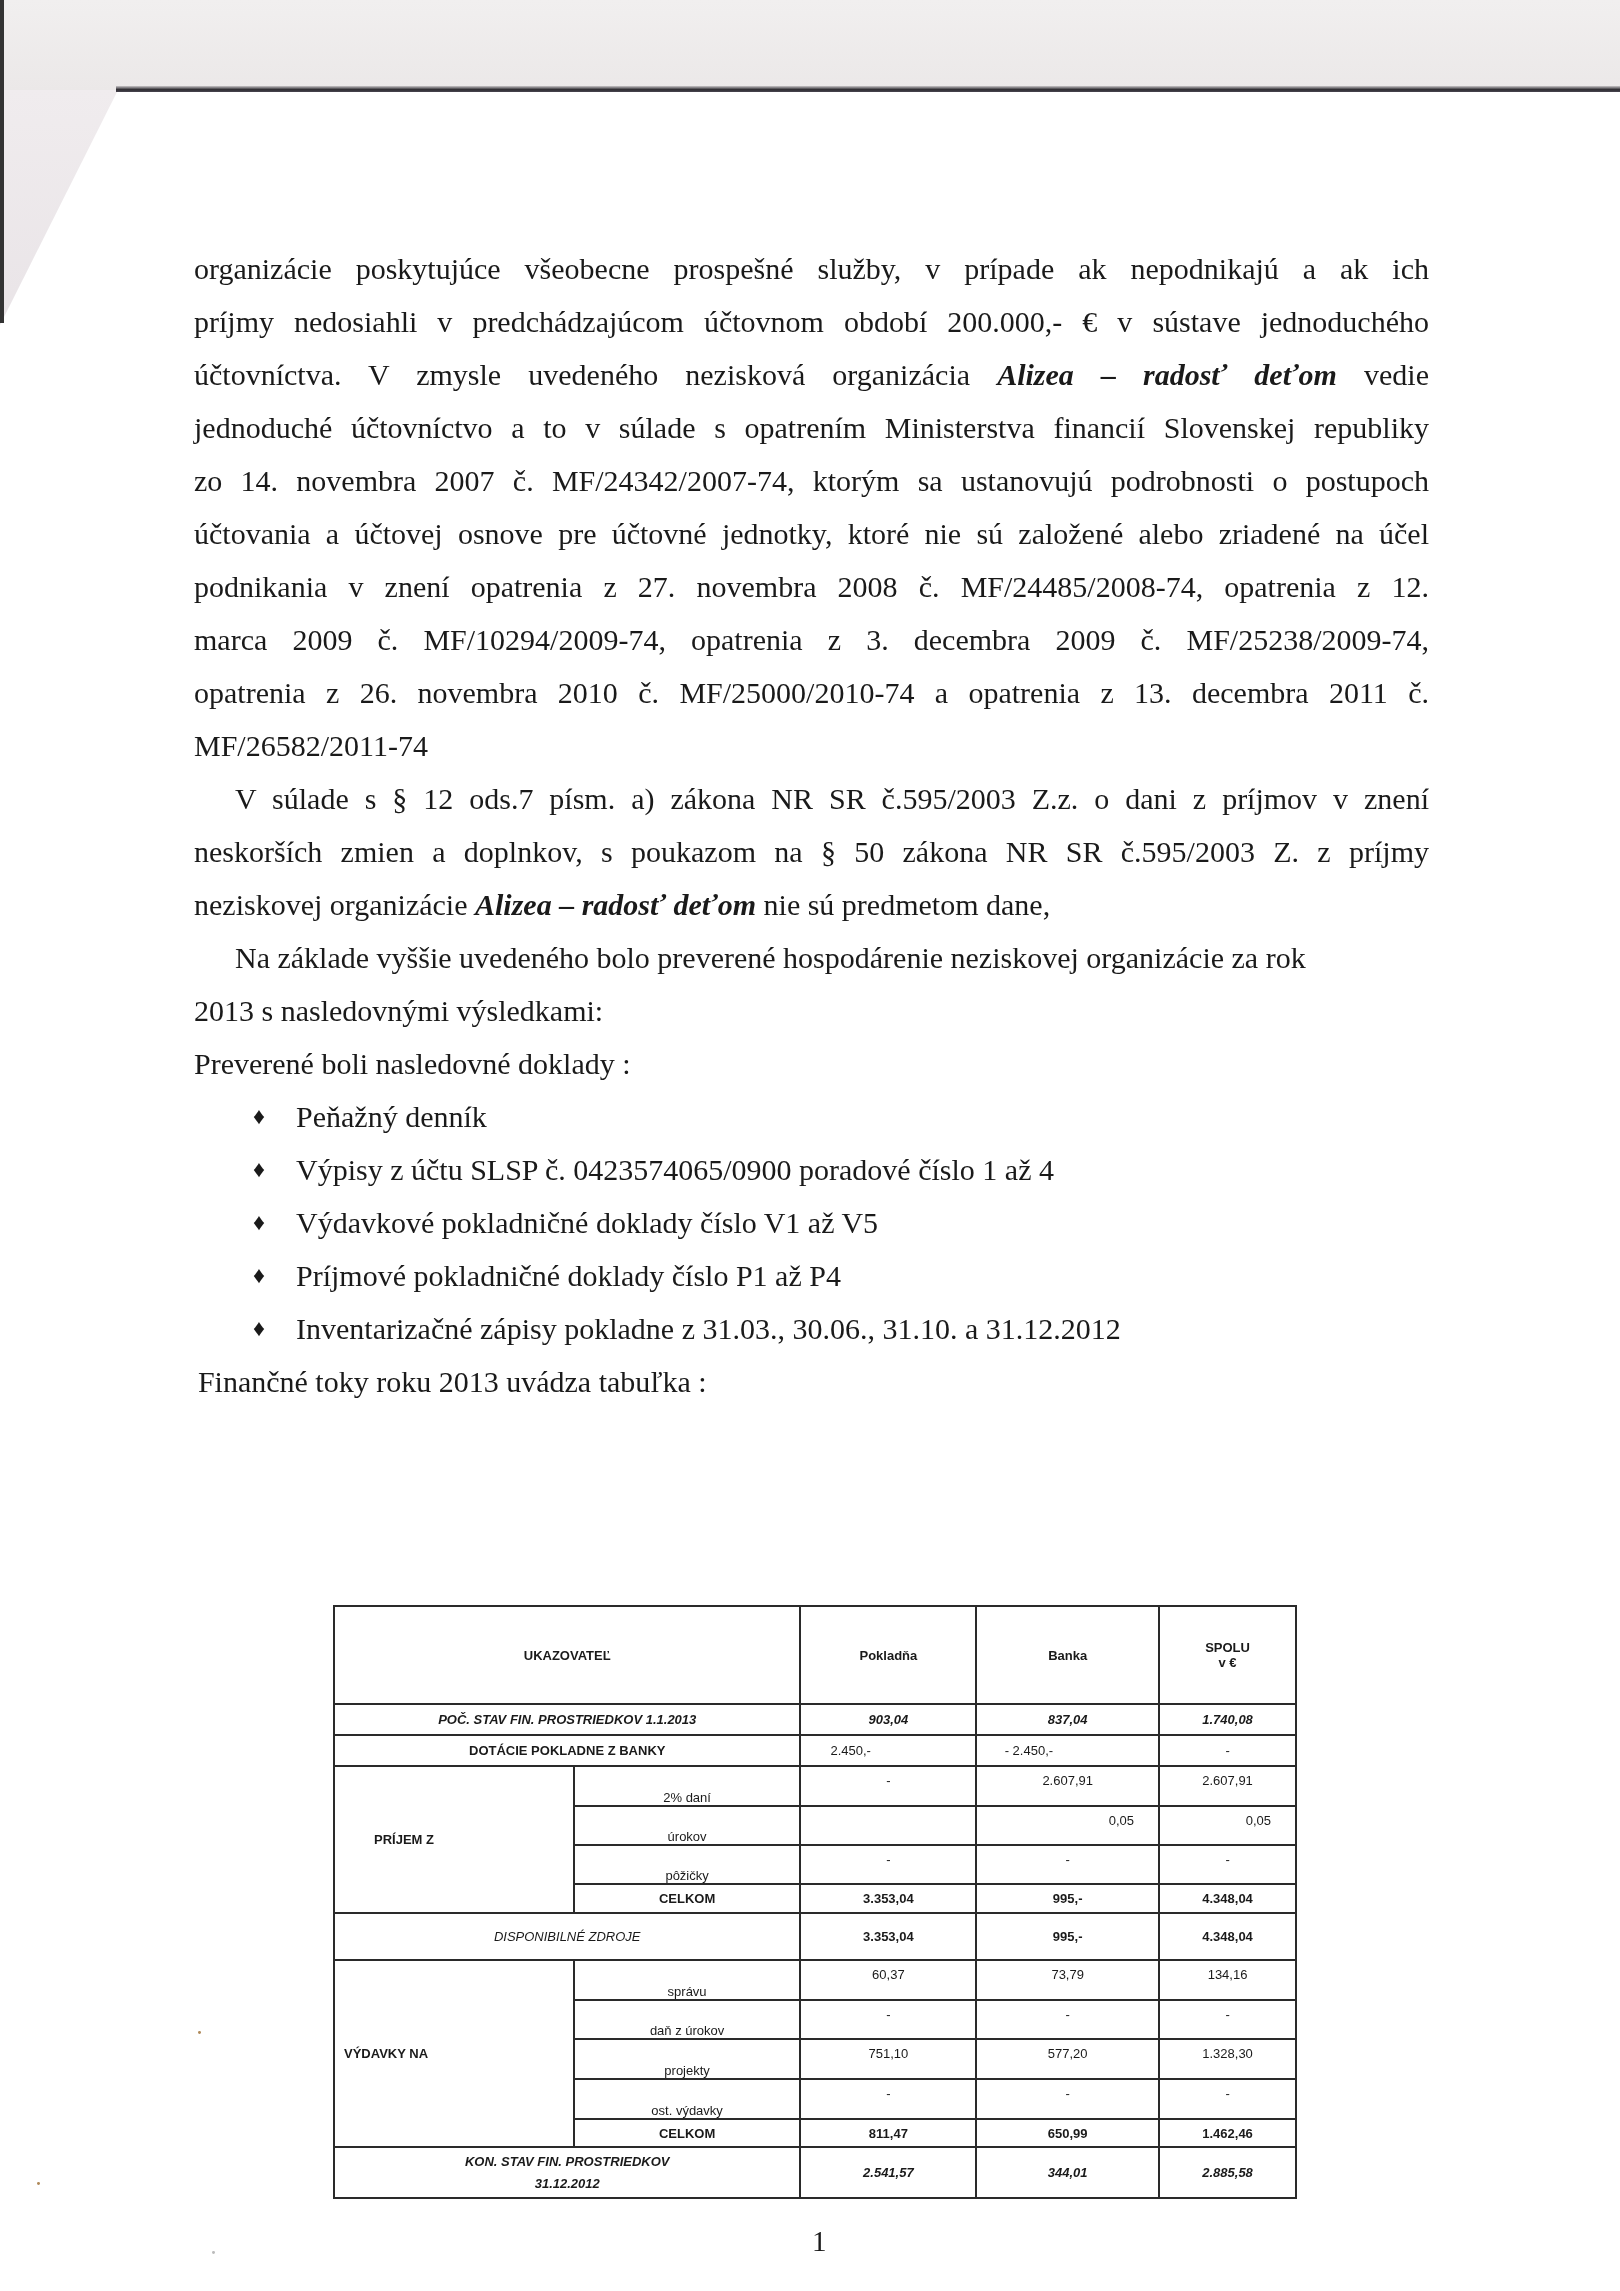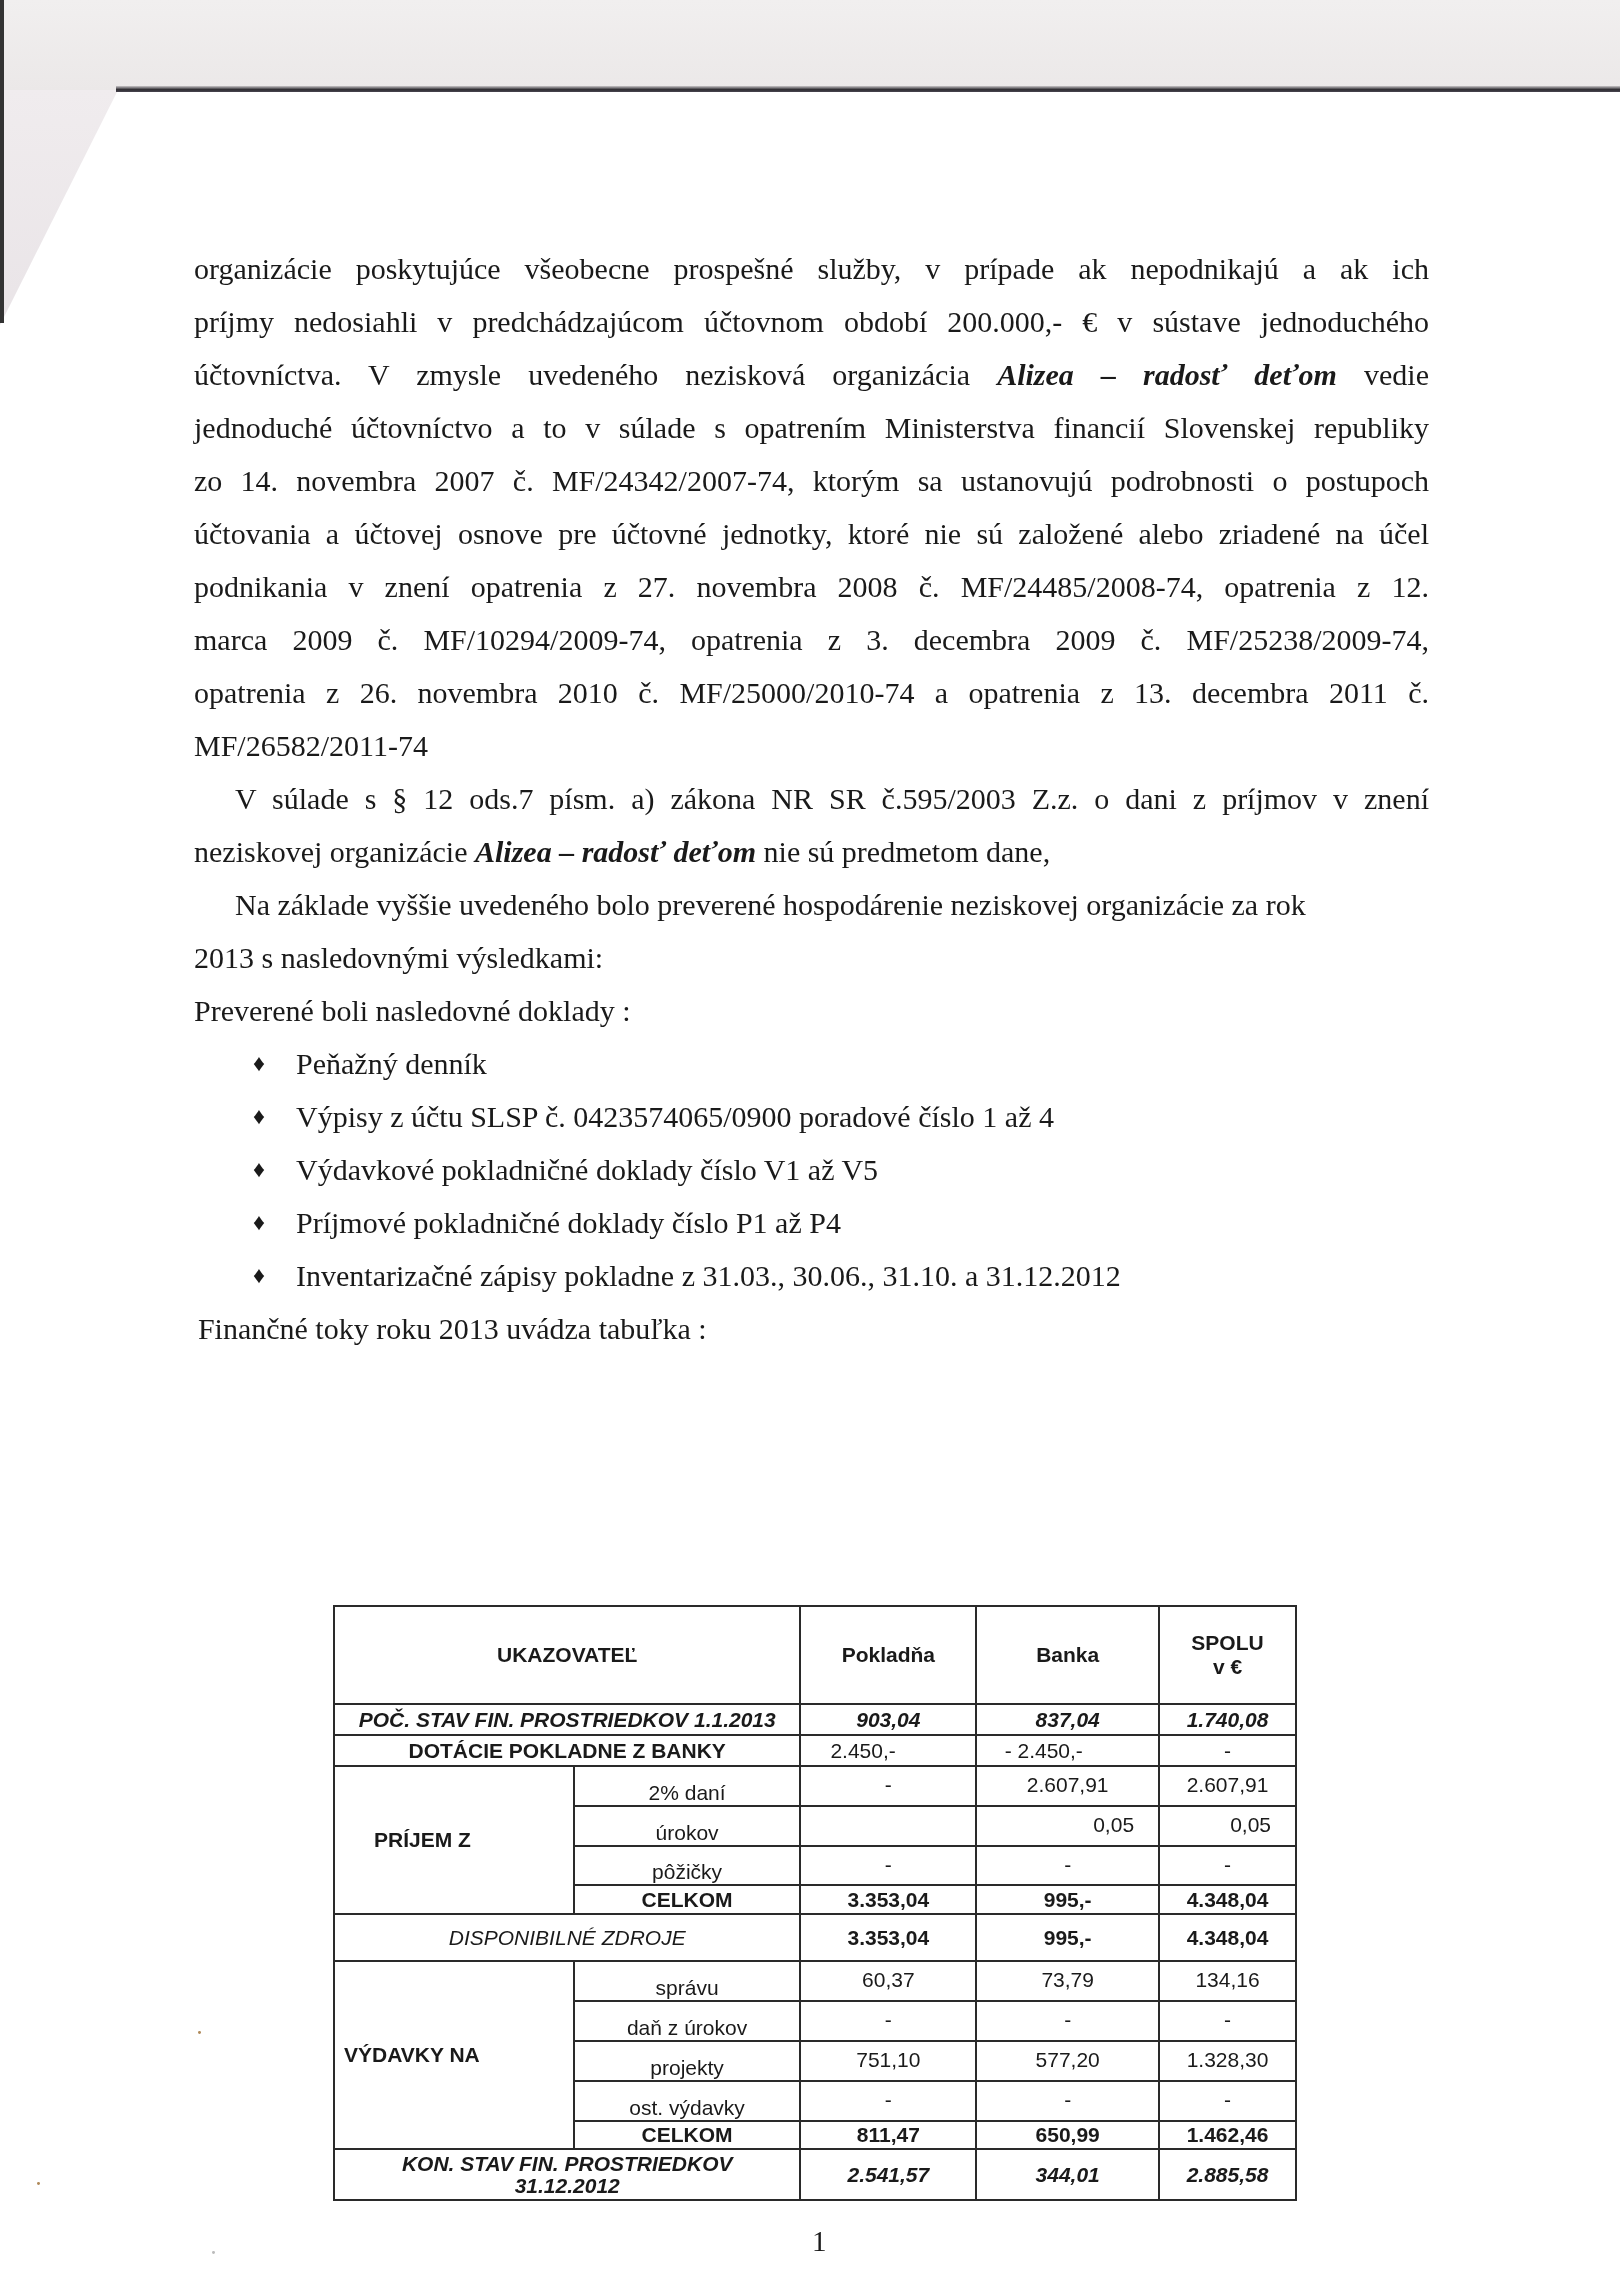--- a/index.html
+++ b/index.html
@@ -39,21 +39,21 @@
   .bullet-list li { position:relative; padding-left:102px; line-height:53px; }
   .bullet-list li .dia {
     position:absolute; left:59px; top:0; font-size:23.5px;
   }
 
   
   .fin-table {
     position:absolute; left:333px; top:1605px; width:964px;
     border-collapse:collapse;
     font-family:"Liberation Sans", "DejaVu Sans", sans-serif;
-    font-size:21px; color:#1a1a1a;
+    font-size:13px; color:#1a1a1a;
   }
   .fin-table td {
     border:2px solid #2a2a2a; padding:0 9.8px; text-align:center;
     vertical-align:middle;
   }
   .fin-table .hdr td { height:96px; font-weight:bold; }
   .fin-table .b { font-weight:bold; }
   .fin-table .bi { font-weight:bold; font-style:italic; }
   .fin-table .numr { text-align:right; padding-right:24px; }
   .fin-table .sub { font-weight:normal; padding-top:13.7px; vertical-align:bottom;margin-left:20px; }
@@ -83,20 +83,21 @@
   </p>
   <p class="para">jednoduché účtovníctvo a to v súlade s opatrením Ministerstva financií Slovenskej republiky</p>
   <p class="para">zo 14. novembra 2007 č. MF/24342/2007-74, ktorým sa ustanovujú podrobnosti o postupoch</p>
   <p class="para">účtovania a účtovej osnove pre účtovné jednotky, ktoré nie sú založené alebo zriadené na účel</p>
   <p class="para">podnikania v znení opatrenia z 27. novembra 2008 č. MF/24485/2008-74, opatrenia z 12.</p>
   <p class="para">marca 2009 č. MF/10294/2009-74, opatrenia z 3. decembra 2009 č. MF/25238/2009-74,</p>
   <p class="para">opatrenia z 26. novembra 2010 č. MF/25000/2010-74 a opatrenia z 13. decembra 2011 č.</p>
   <p class="para last">MF/26582/2011-74</p>
 
   <p class="para indent">V  súlade s § 12 ods.7 písm. a) zákona NR SR č.595/2003 Z.z. o dani z príjmov v znení</p>
+  <p class="para">neskorších zmien a doplnkov, s poukazom na § 50 zákona NR SR č.595/2003 Z. z  príjmy</p>
   <p class="para last">
     <span>neziskovej organizácie</span>
     <span class="org">Alizea – radosť deťom</span>
     <span>nie sú predmetom dane,</span>
   </p>
 
   <p class="para indent" style="text-align-last:left;">Na základe vyššie uvedeného bolo preverené hospodárenie neziskovej organizácie za rok</p>
   <p class="para last">2013 s nasledovnými výsledkami:</p>
 
   <p class="para last">Preverené boli nasledovné doklady :</p>

